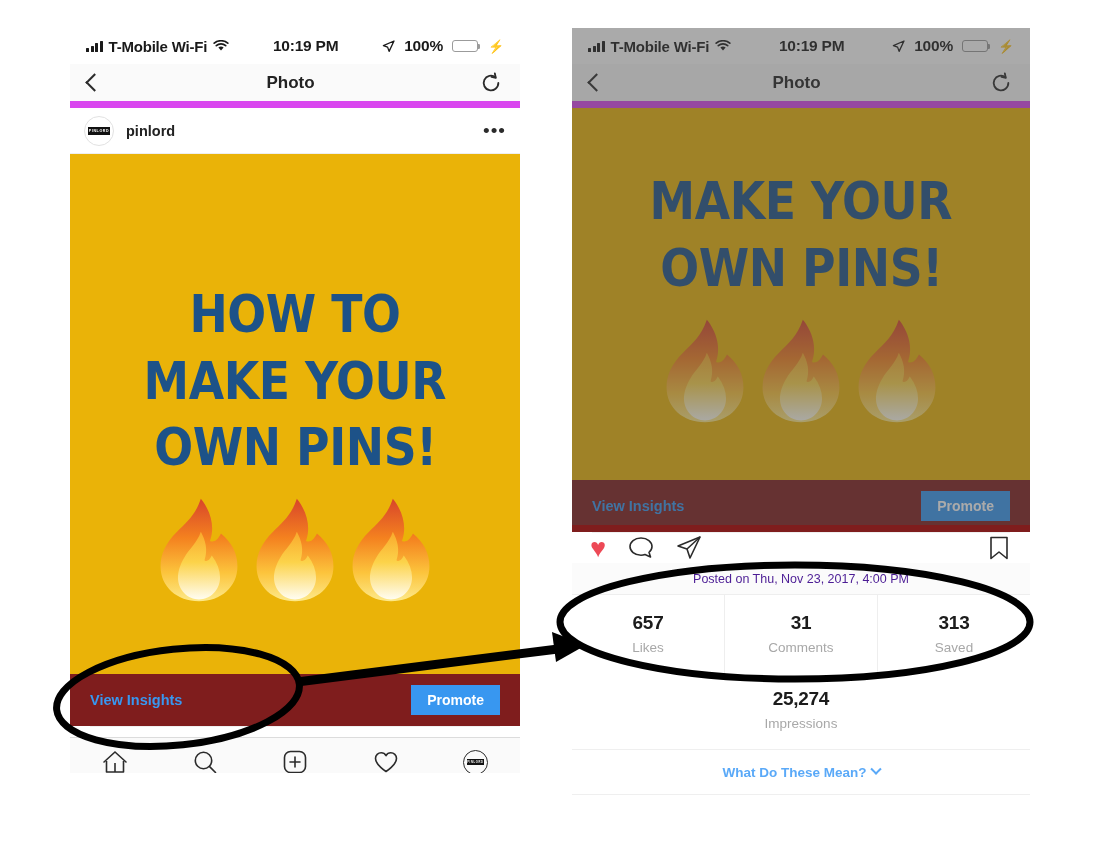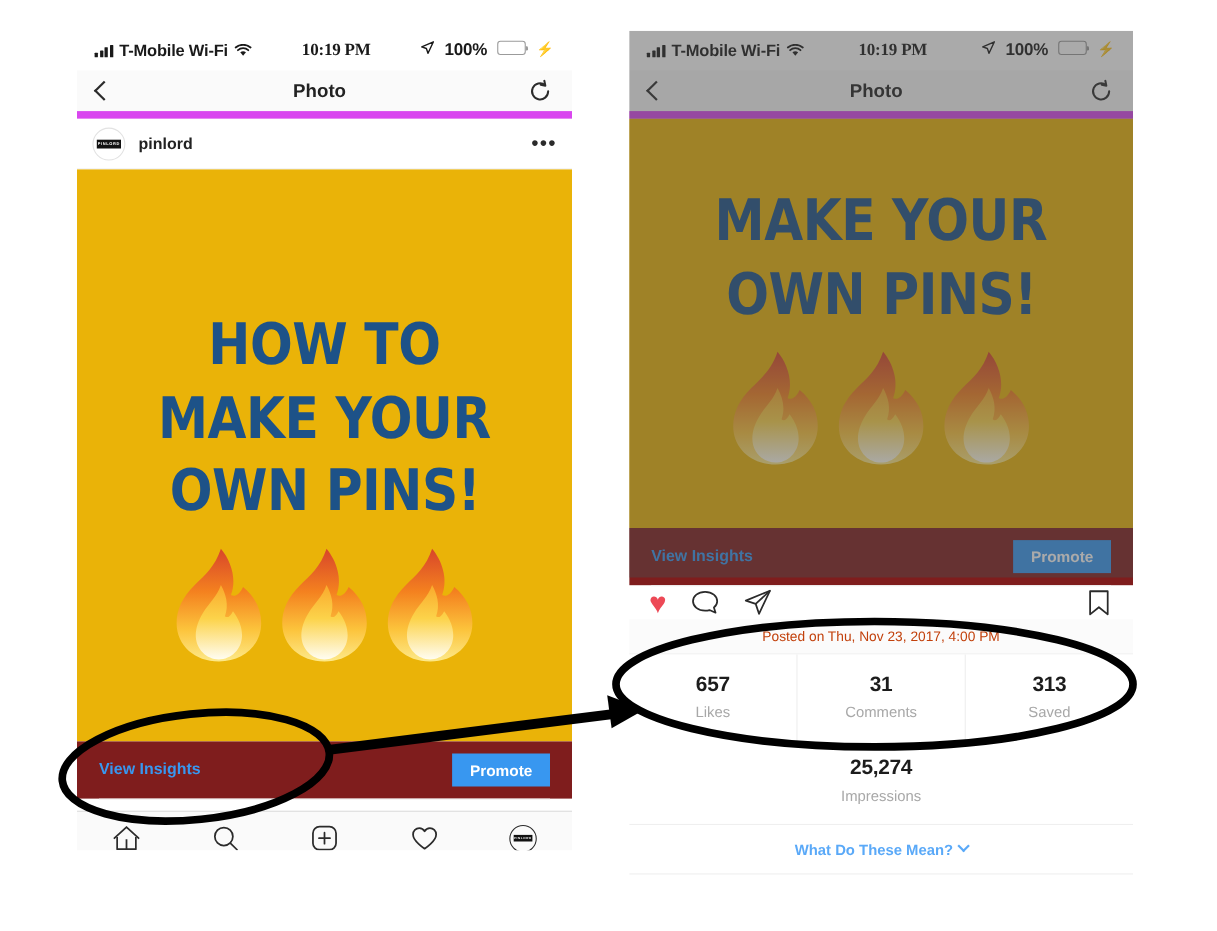--- a/index.html
+++ b/index.html
@@ -16,22 +16,22 @@
   .phone-left  { left: 70px;  top: 28px; width: 450px; height: 745px; }
   .phone-right { left: 572px; top: 28px; width: 458px; height: 790px; }
 
   
   .statusbar {
     height: 36px; display:flex; align-items:center;
     padding: 0 16px; font-size: 15.5px; font-weight: bold; color:#1a1a1a;
     letter-spacing: -0.2px;
   }
   .sb-left { display:flex; align-items:center; gap:6px; flex: 0 0 auto; }
-  .sb-center { flex: 1; text-align:center;font-family:Liberation Serif, serif; }
-  .sb-right { display:flex; align-items:flex-start; gap:9px; flex: 0 0 auto; }
+  .sb-center { flex: 1; text-align:center; }
+  .sb-right { display:flex; align-items:center; gap:9px; flex: 0 0 auto; }
   .signal-bars { display:flex; align-items:flex-end; gap:1.5px; height:11px; }
   .signal-bars i { display:block; width:3px; background:#1a1a1a; border-radius:0.5px; }
   .signal-bars i:nth-child(1){height:4px;}
   .signal-bars i:nth-child(2){height:6px;}
   .signal-bars i:nth-child(3){height:8.5px;}
   .signal-bars i:nth-child(4){height:11px;}
   .carrier { font-weight: bold; font-size: 15px; }
   .battery-shell {
     width: 26px; height: 12.5px; border: 1.3px solid #9b9b9b;
     border-radius: 3px; padding: 1.3px; position: relative;
@@ -112,21 +112,21 @@
   .tab-ic { width: 26px; height: 26px; position:relative; }
   .tab-profile {
     width: 25px; height: 25px; border-radius:50%; border:1.4px solid #2b2b2b;
     display:flex; align-items:center; justify-content:center;
   }
   .tab-profile .avatar-logo { width:17px; height:6px; font-size:2.7px; }
 
   
   .posted-on {
     height: 32px; display:flex; align-items:center; justify-content:center;
-    font-size: 12.5px; color:#c2410c; background:#fbfbfb;
+    font-size: 12.5px; color:#4c1d95; background:#fbfbfb;
     border-bottom:1px solid #eee;
   }
   .stats-row { display:flex; background:#fff; }
   .stat {
     flex:1; text-align:center; padding: 17px 2px 19px;
     border-right: 1px solid #eeeeee;
   }
   .stat:last-child { border-right:none; }
   .stat-val { font-size: 19px; font-weight: bold; color:#1c1c1c; letter-spacing:-0.3px; }
   .stat-lbl { font-size: 13.5px; color:#a8a8a8; margin-top: 6px; }

